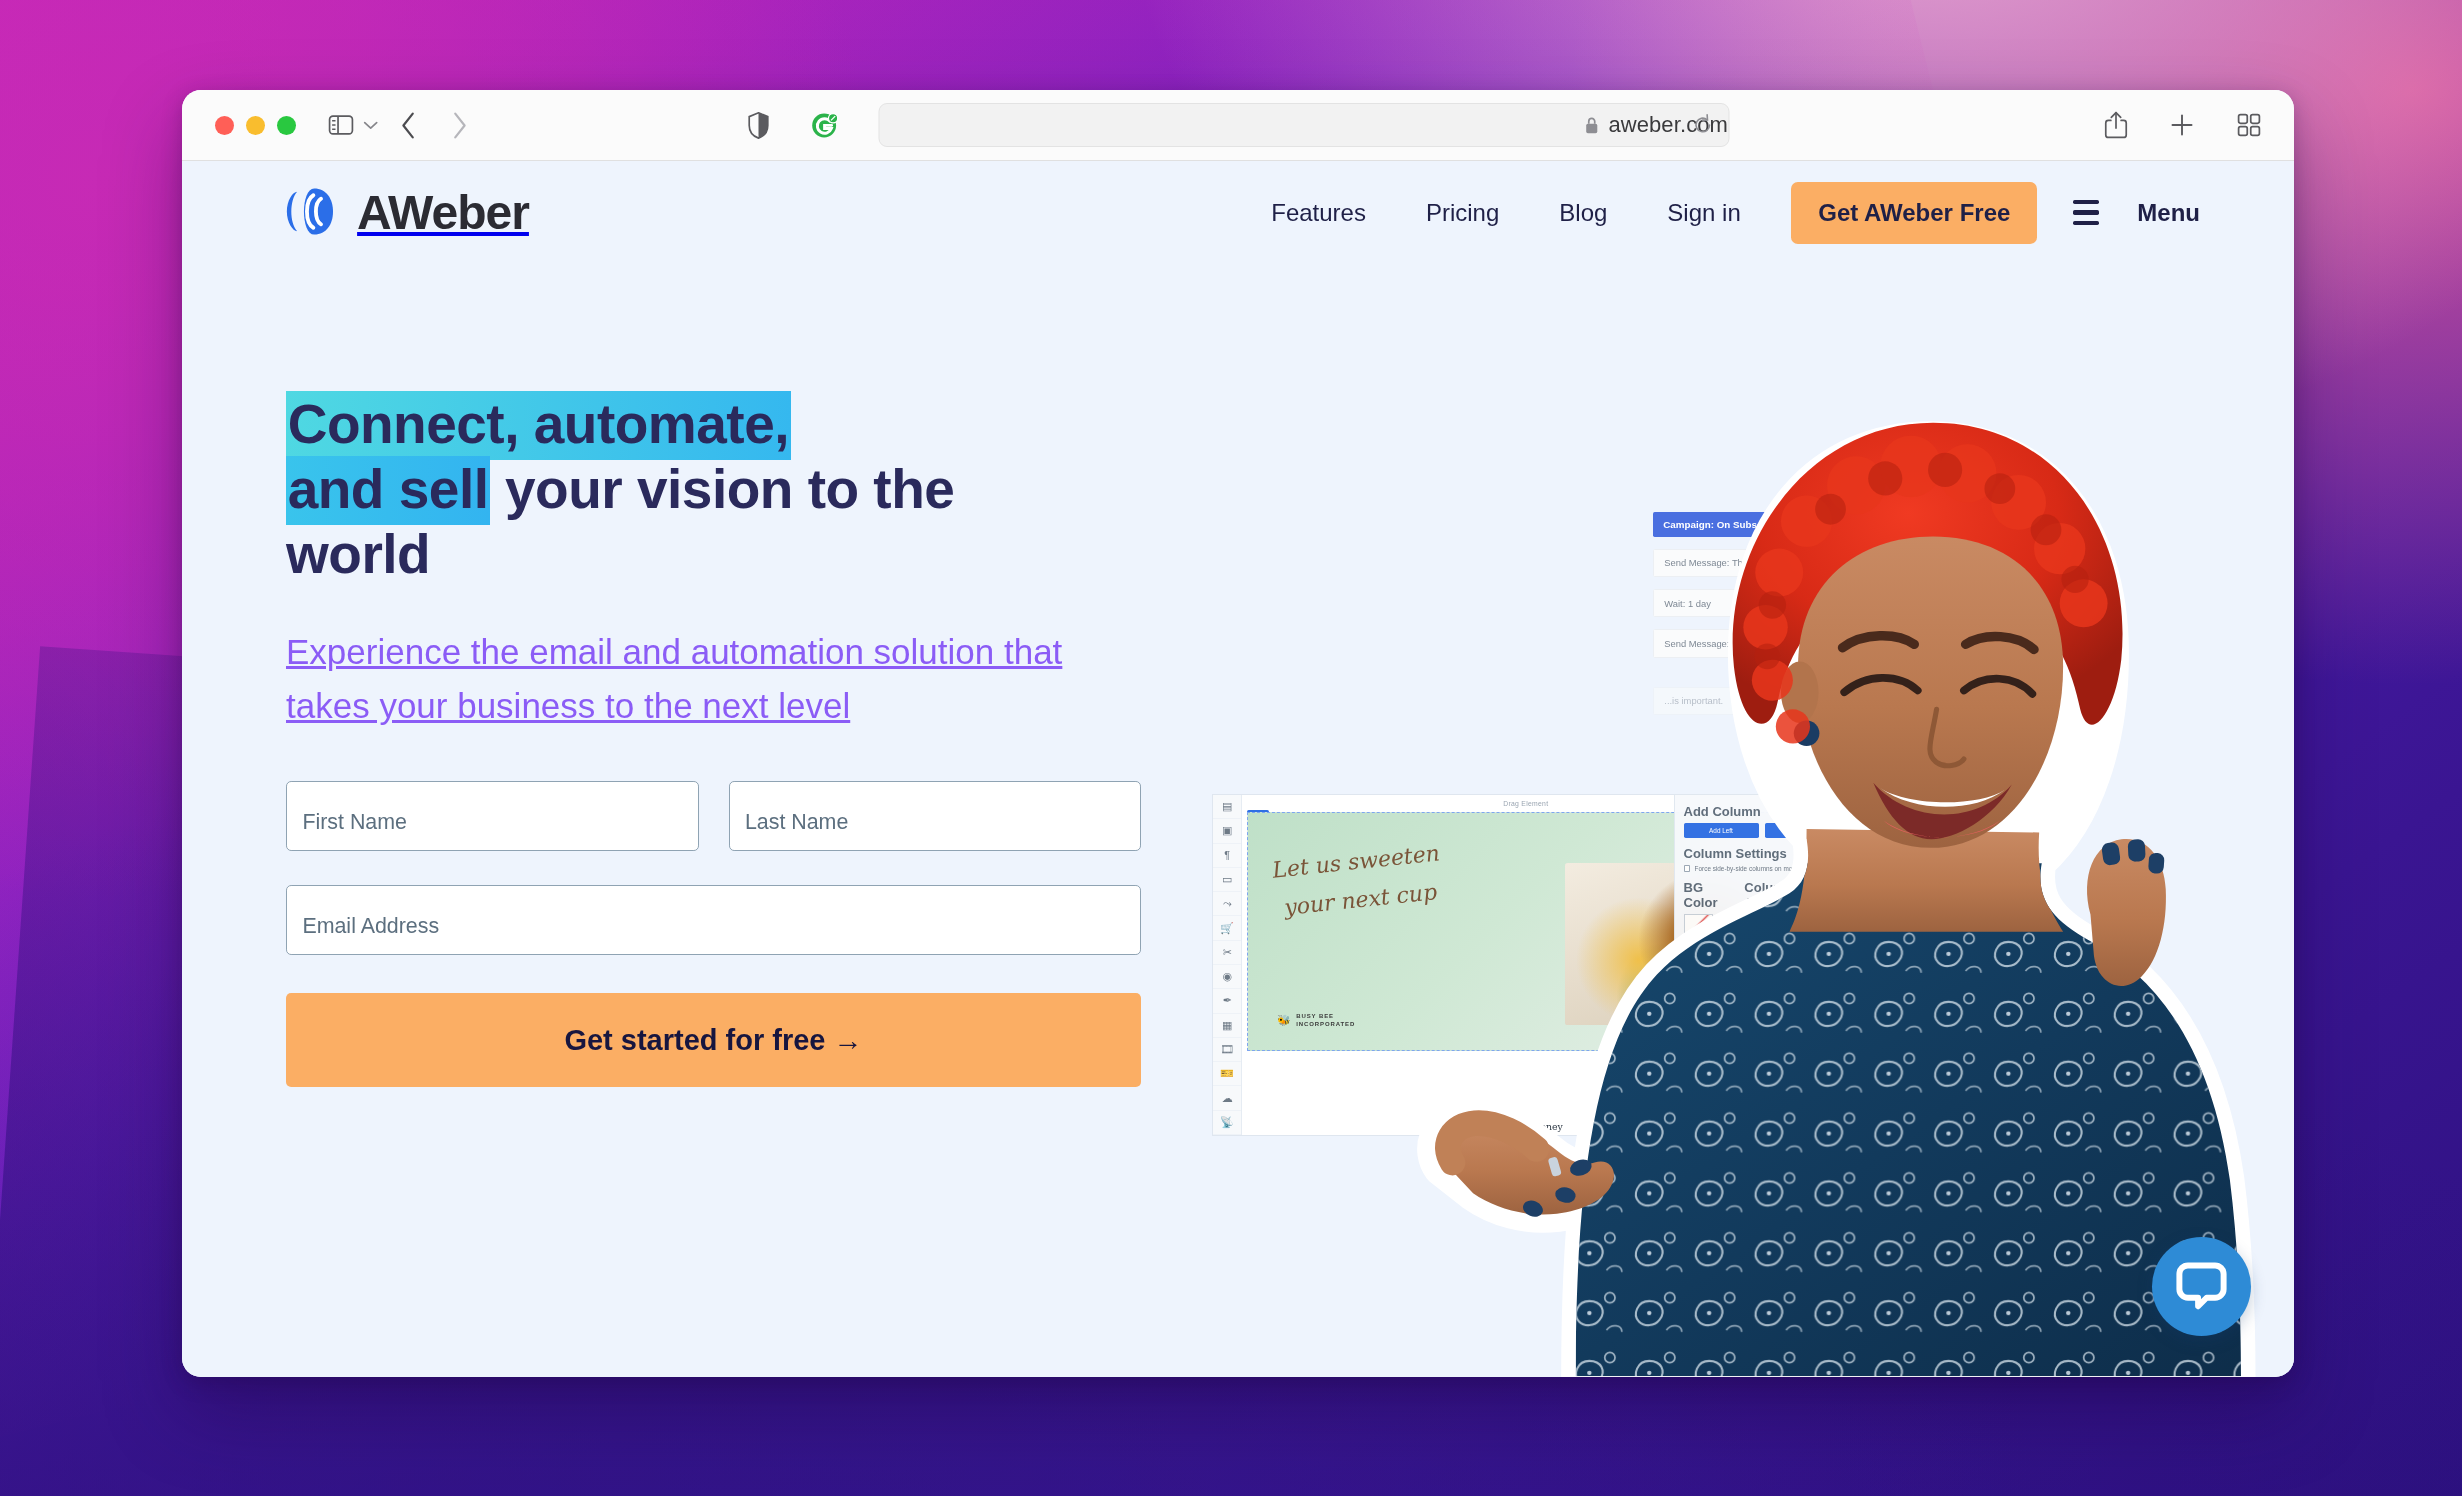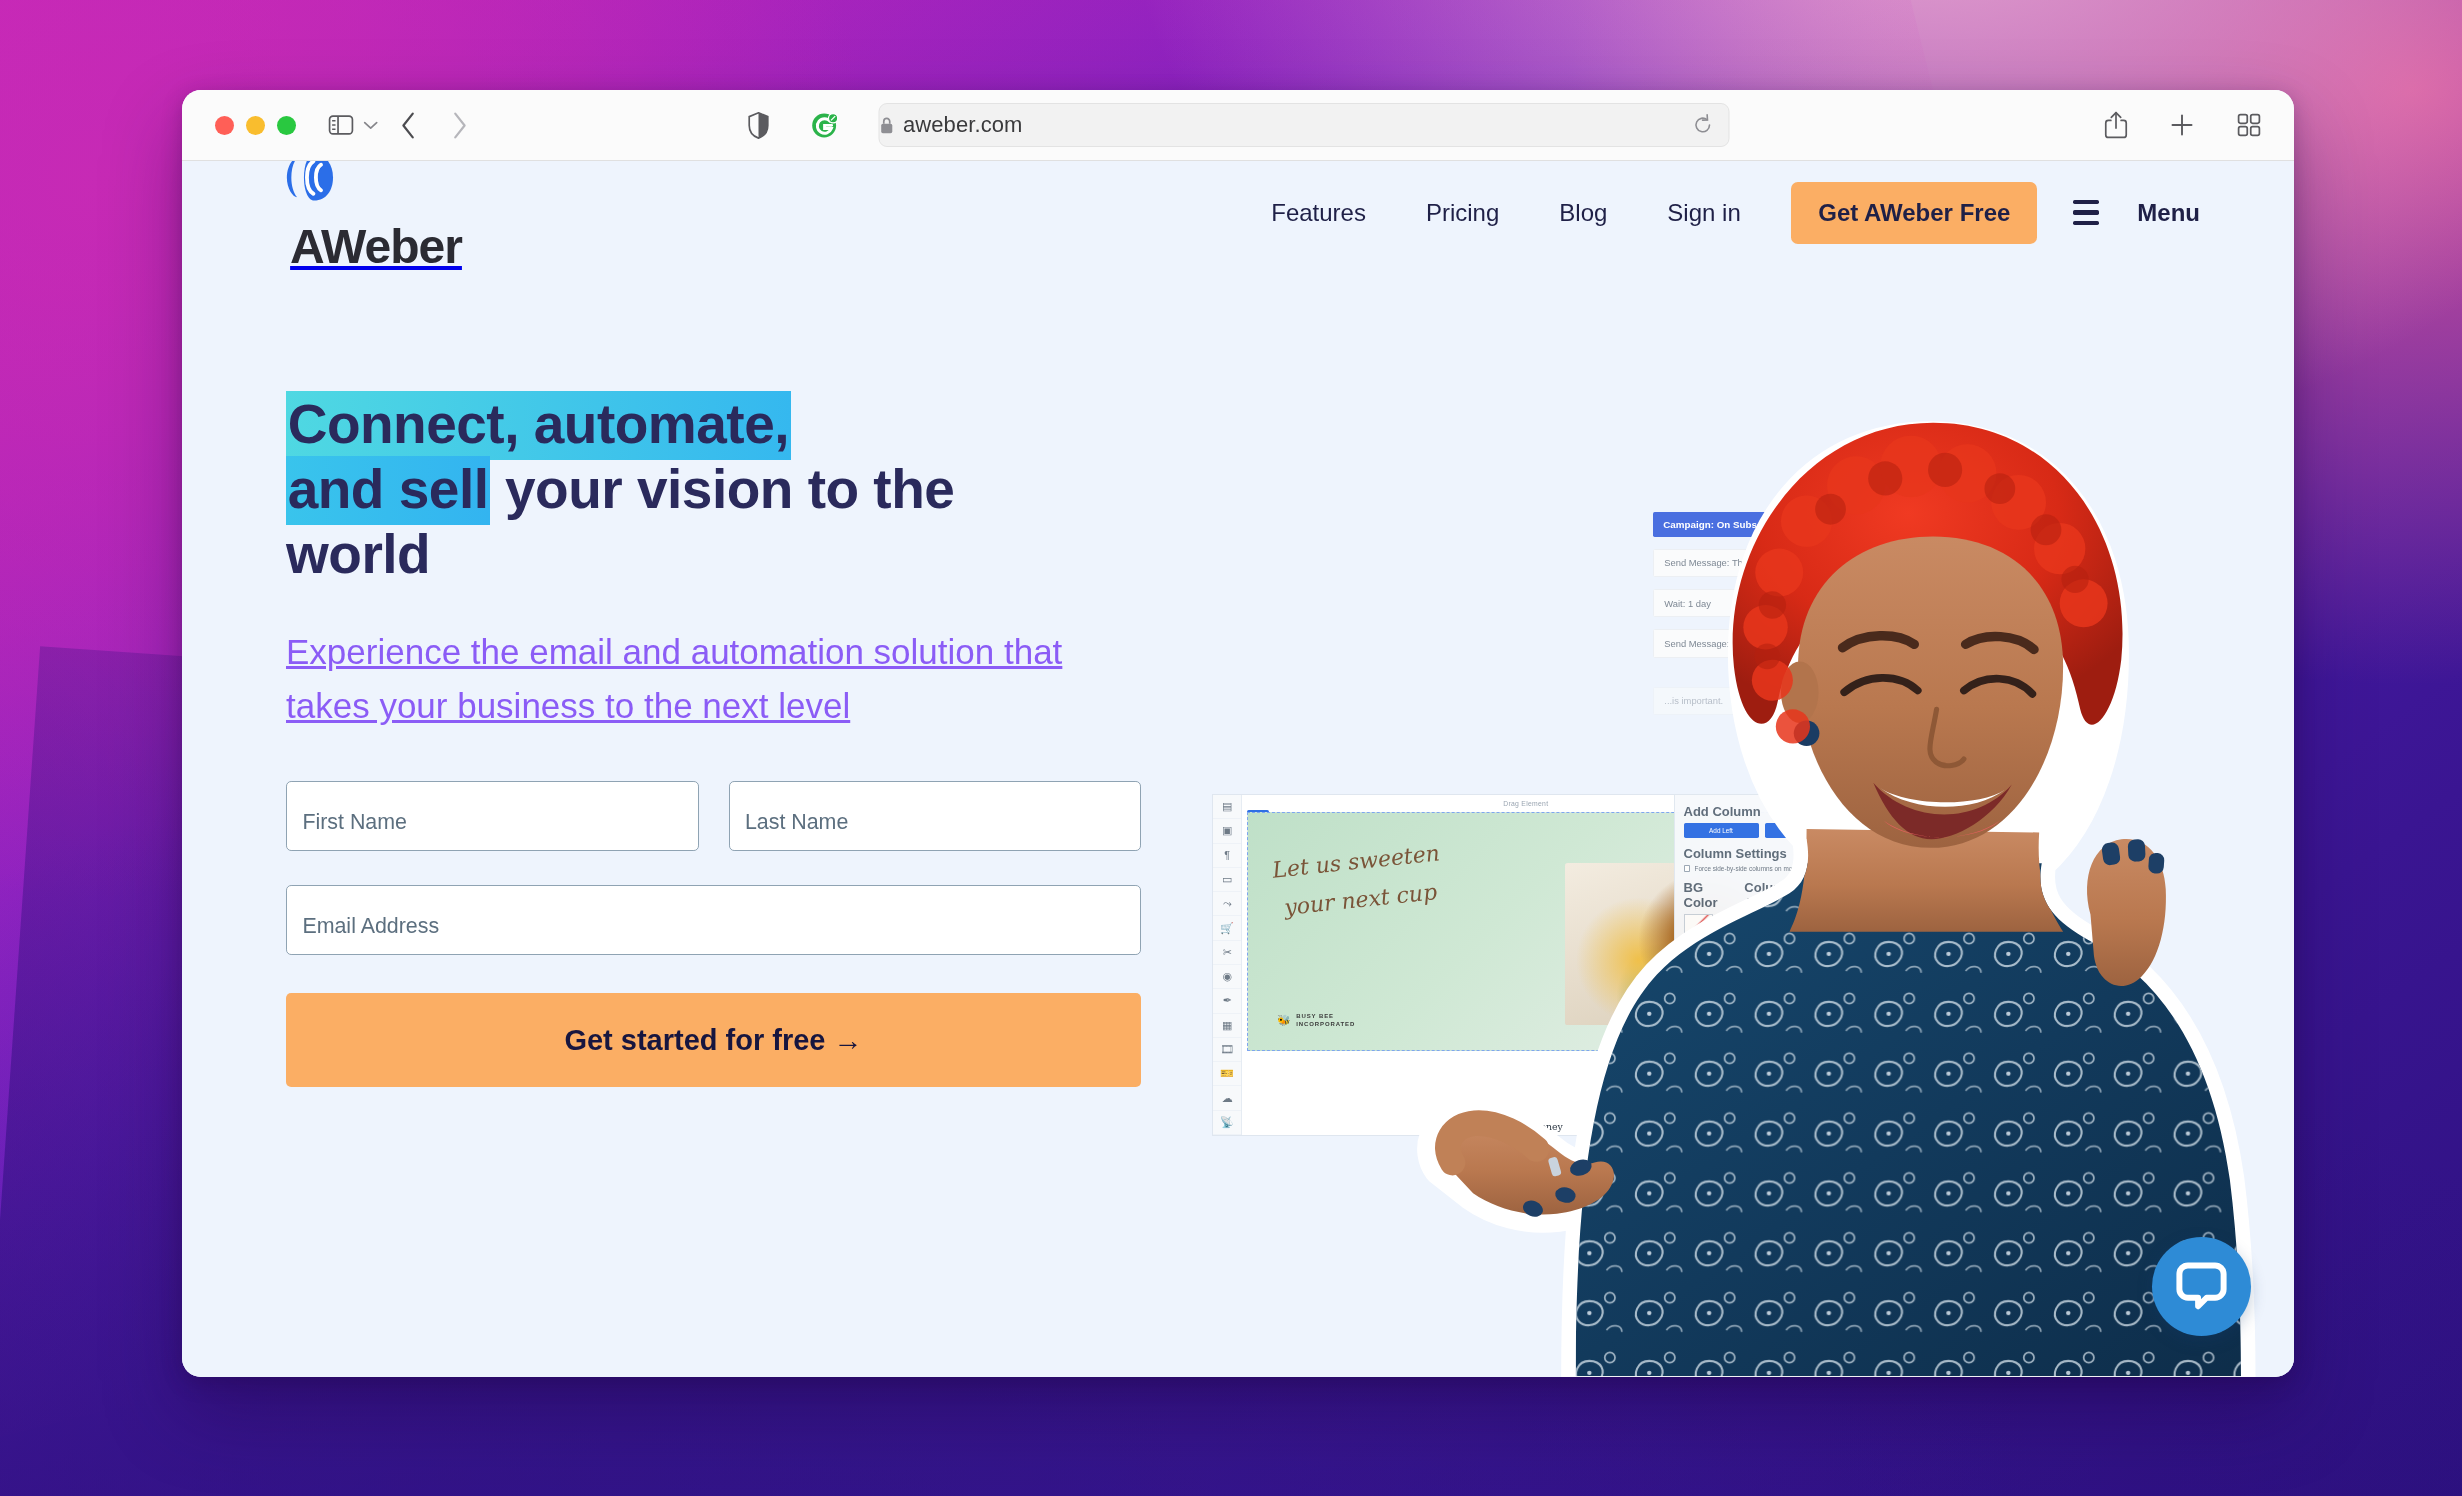--- a/index.html
+++ b/index.html
@@ -96,21 +96,21 @@
   #extension-icon { margin-right: 39px; }
 
   #url-bar {
     width: 851px;
     height: 44px;
     background: #f2f2f2;
     border: 0.9px solid #e3e3e3;
     border-radius: 8.5px;
     display: flex;
     align-items: center;
-    justify-content: flex-start;
+    justify-content: flex-end;
     position: relative;
   }
   #url-bar .lock { margin-right: 9.4px; display: flex; align-items: center; }
   #url-text { font-size: 22px; color: #3a3a3c; letter-spacing: 0.1px; }
   #reload-icon { position: absolute; right: 15.4px; color: #8e8e93; display: flex; }
 
   #toolbar-right-group {
     margin-left: auto;
     display: flex; align-items: center; gap: 41px;
   }
@@ -123,21 +123,21 @@
     overflow: hidden;
   }
 
   
   #site-header {
     display: flex;
     align-items: center;
     height: 103px;
     padding: 0 94px 0 103px;
   }
-  #logo { display: flex; gap: 12px; flex-direction: column; }
+  #logo { display: flex; align-items: center; gap: 12px; }
   #logo-text {
     font-size: 48px;
     font-weight: bold;
     color: #2b2b33;
     letter-spacing: -1px;
     margin-left: 5.1px;
   }
 
   #main-nav {
     margin-left: auto;

